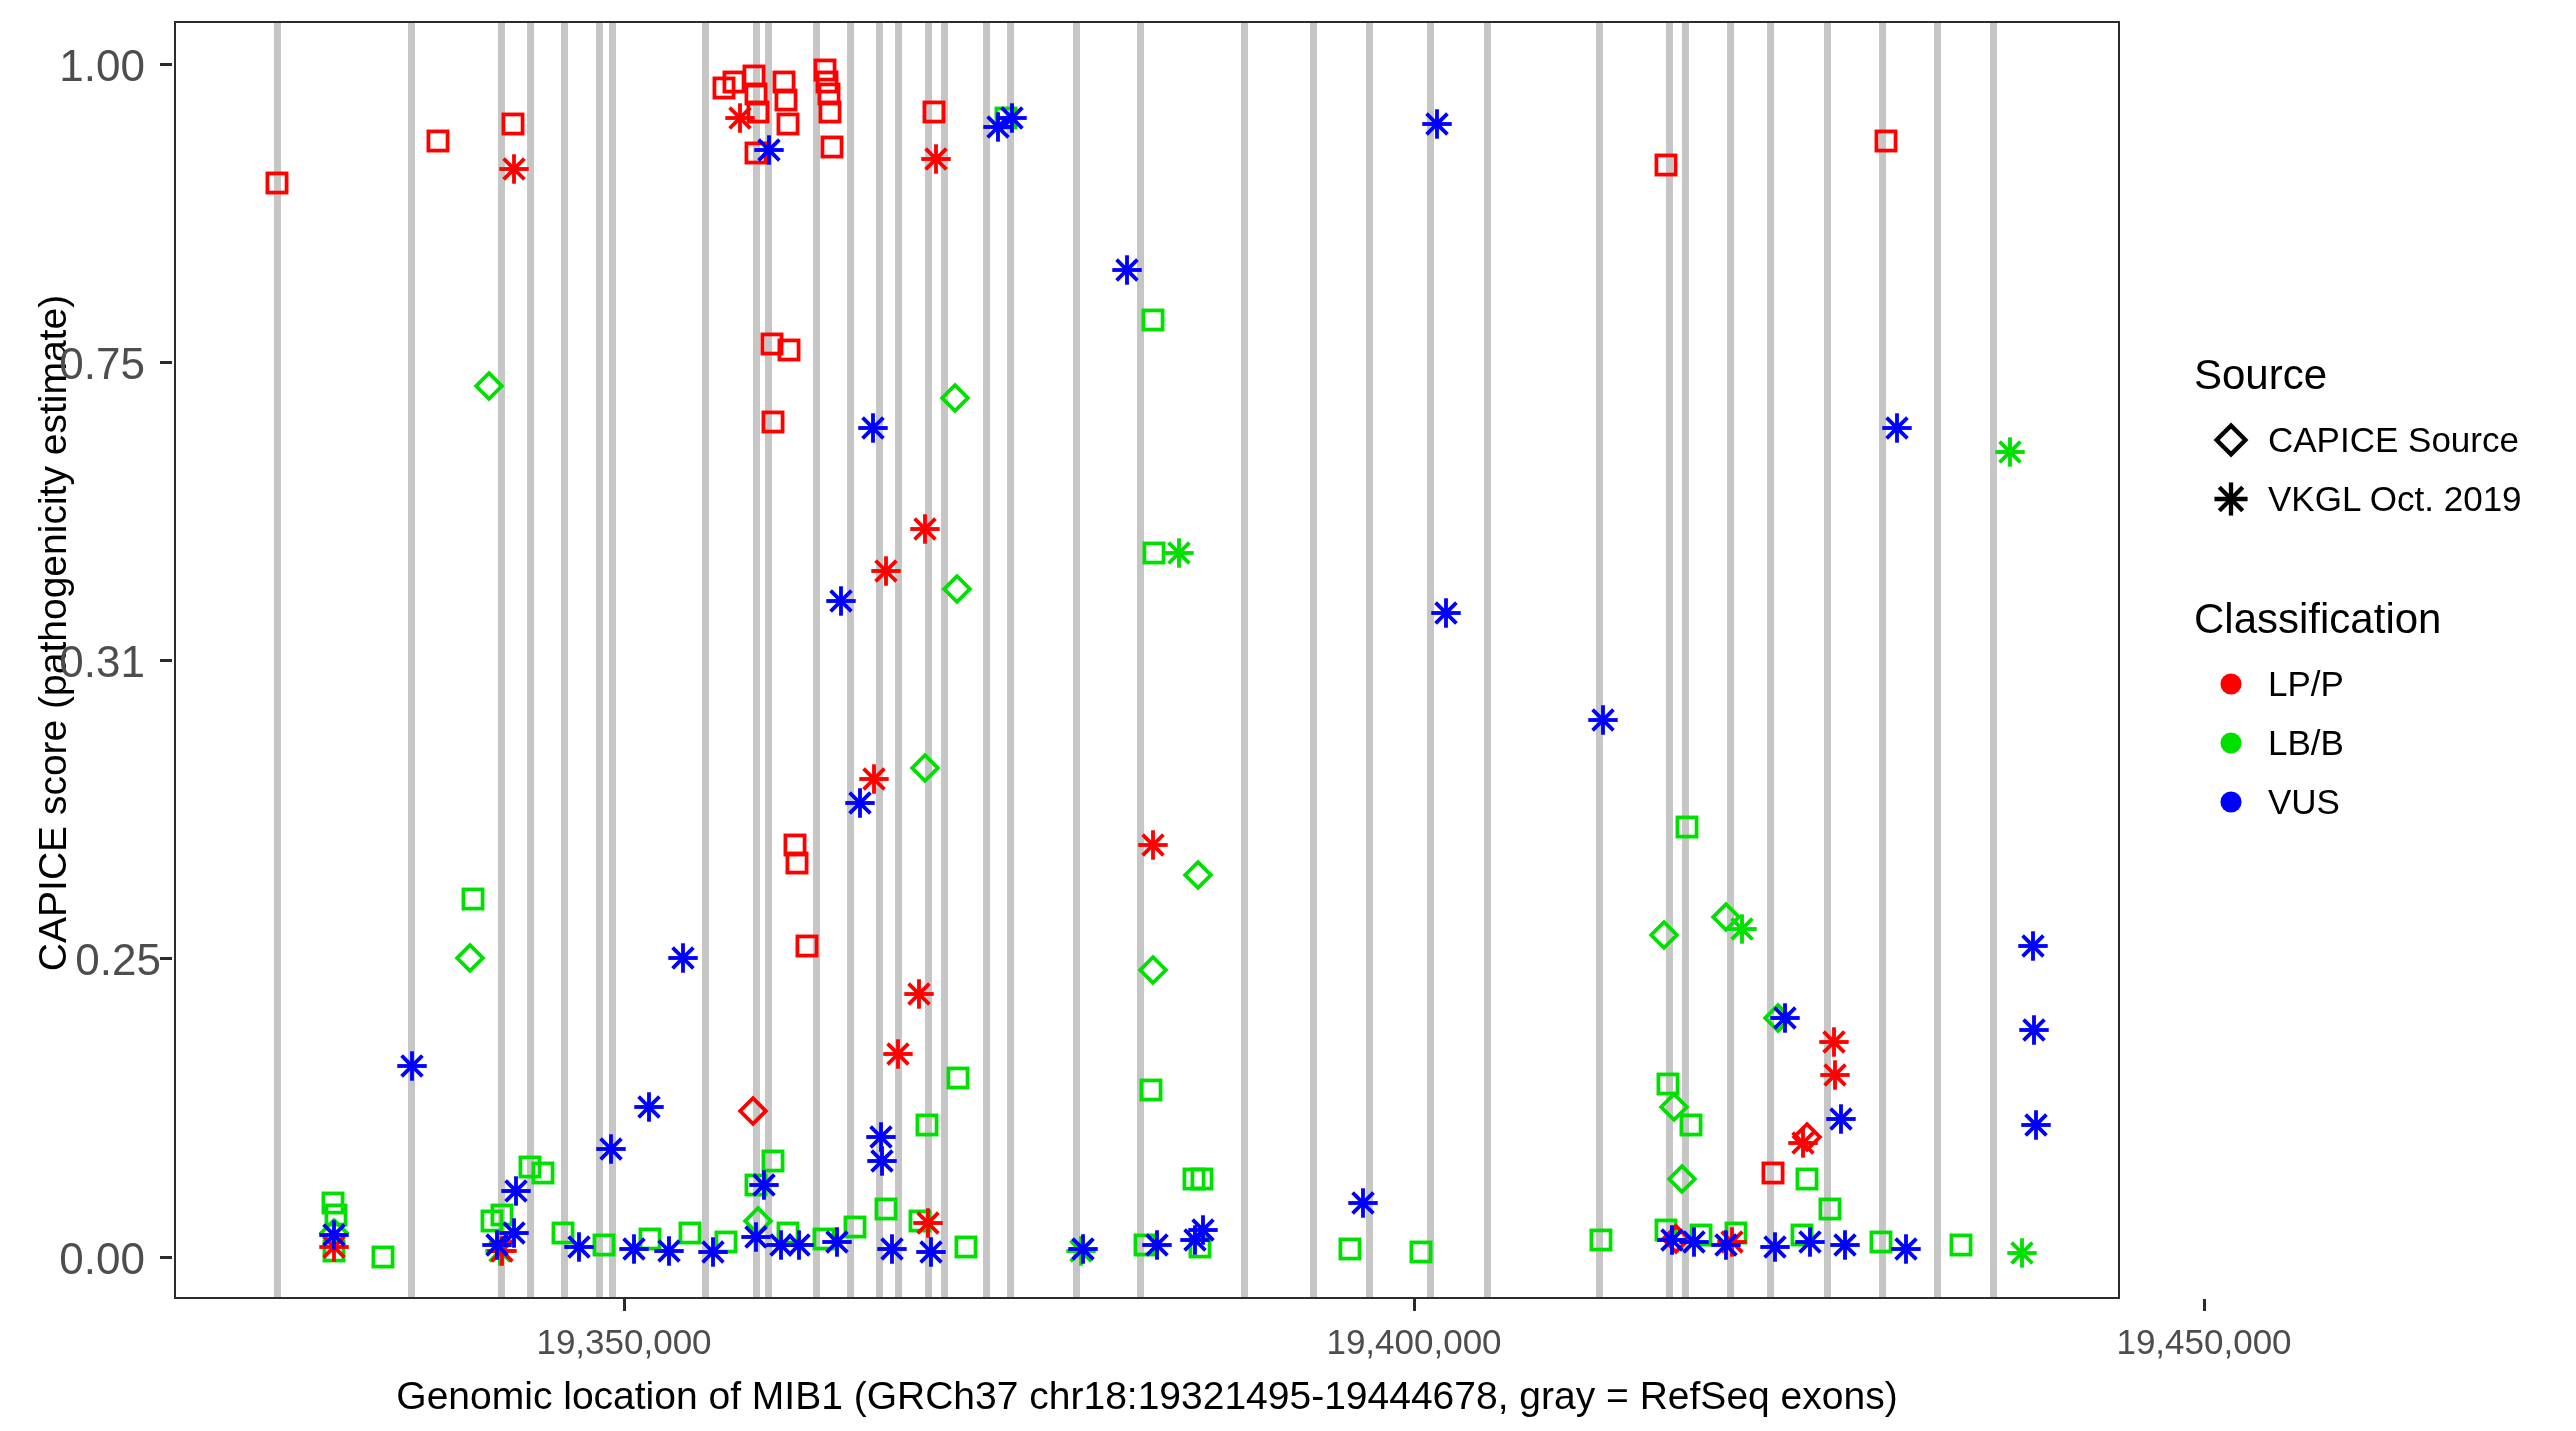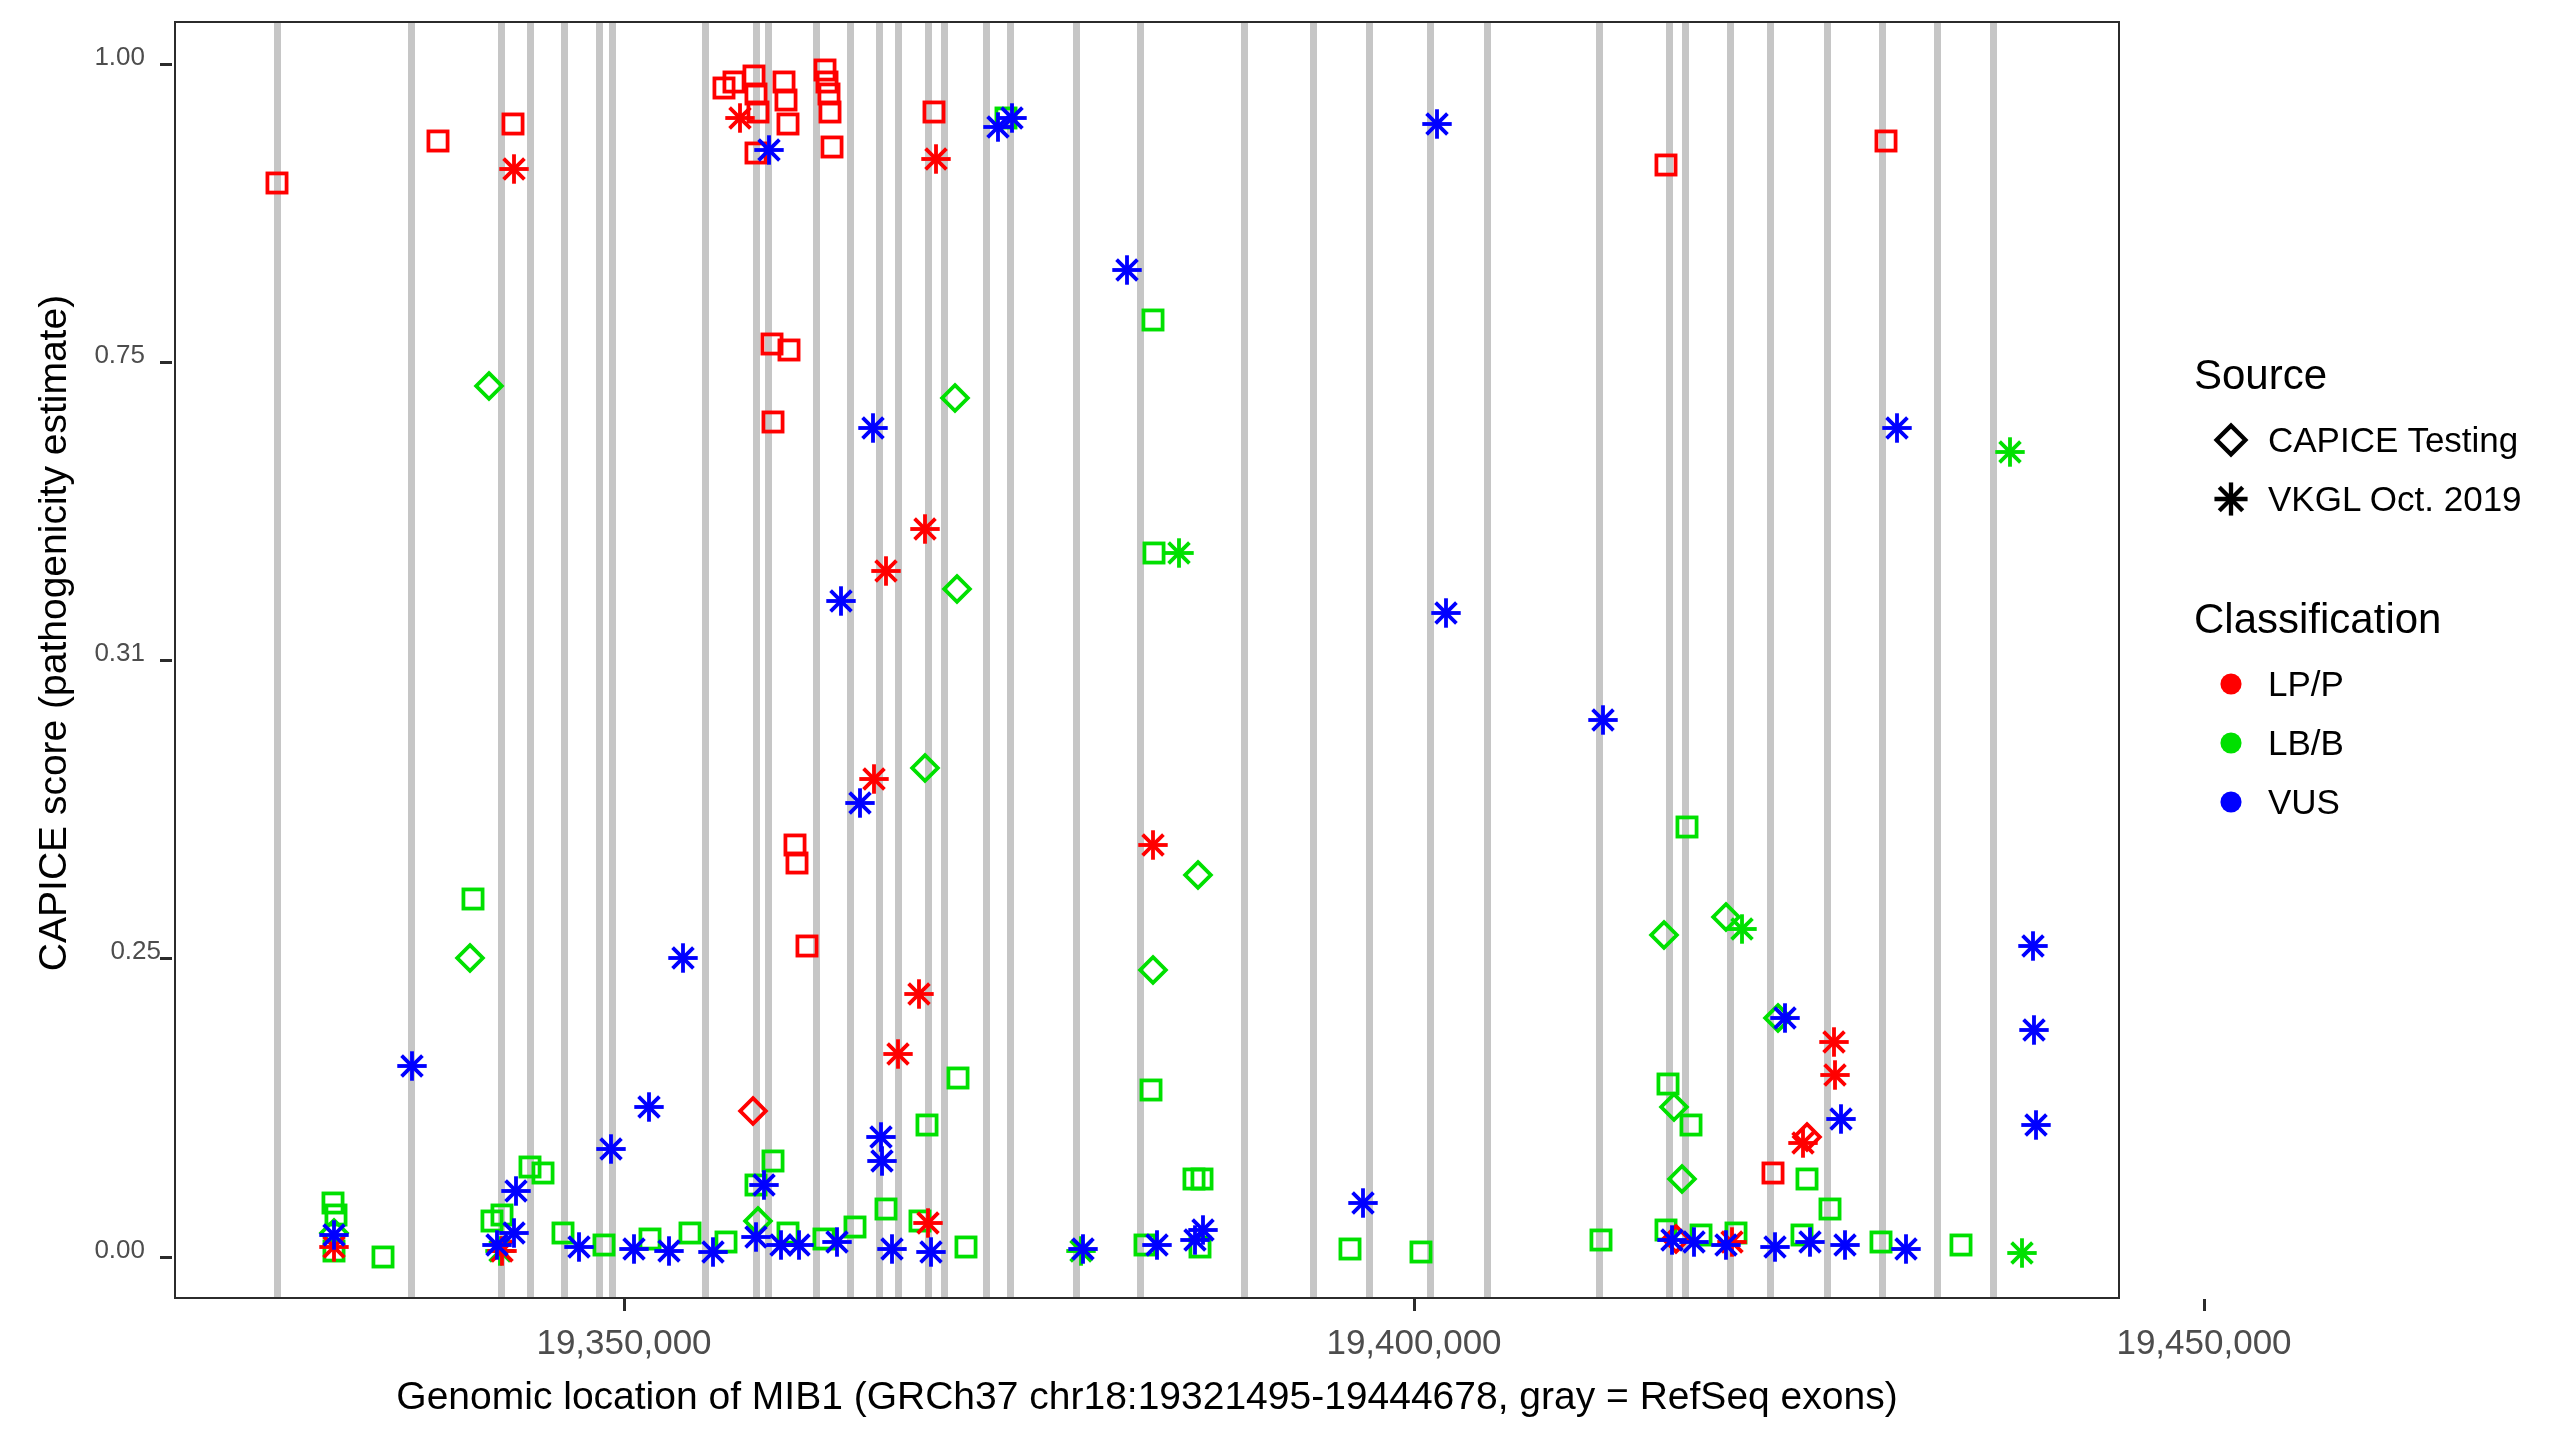--- a/index.html
+++ b/index.html
@@ -12,21 +12,21 @@
     border:2.9px solid #2b2b2b;box-sizing:border-box;background:#fff;
   }
   #plotarea{position:absolute;inset:0;overflow:hidden;}
   .exon{position:absolute;top:0;bottom:0;width:6.7px;background:#c6c6c6;}
 
   .mk{position:absolute;transform:translate(-50%,-50%);pointer-events:none;}
 
   
   .ytick-label{
     position:absolute;right:2366px;
-    font-size:26px;color:#4d4d4d;text-align:right;white-space:nowrap;
+    font-size:44px;color:#4d4d4d;text-align:right;white-space:nowrap;
   }
   .ytick-mark{position:absolute;width:12.4px;height:2.9px;background:#2b2b2b;}
   #ylab{
     position:absolute;left:-520px;top:611px;width:1145px;
     transform:rotate(-90deg);transform-origin:center center;
     text-align:center;font-size:39px;color:#000;white-space:nowrap;
   }
 
   
   .xtick-mark{position:absolute;width:2.9px;height:12.4px;background:#2b2b2b;}
@@ -954,21 +954,21 @@
   <div id="legend">
 
     <div class="legend-title">Source</div>
     <div id="legend-source-items">
         <div class="legend-row">
           <span class="legend-key">
             <svg width="36" height="36" viewBox="0 0 38 38">
               <polygon points="19,3.8000000000000003 34.2,19 19,34.2 3.8000000000000003,19" fill="none" stroke="#000000" stroke-width="4.56"></polygon>
             </svg>
           </span>
-          <span class="legend-text">CAPICE Testing</span>
+          <span class="legend-text">CAPICE Source</span>
         </div>
         <div class="legend-row">
           <span class="legend-key">
             <svg width="36" height="36" viewBox="0 0 38 38">
               <g>
                 <line x1="1.5199999999999996" y1="19" x2="36.480000000000004" y2="19" stroke="#000000" stroke-width="4.56"></line>
                 <line x1="6.639773464859148" y1="6.63977346485915" x2="31.360226535140853" y2="31.36022653514085" stroke="#000000" stroke-width="4.56"></line>
                 <line x1="19" y1="1.5199999999999996" x2="19" y2="36.480000000000004" stroke="#000000" stroke-width="4.56"></line>
                 <line x1="31.36022653514085" y1="6.639773464859148" x2="6.63977346485915" y2="31.360226535140853" stroke="#000000" stroke-width="4.56"></line>
               </g>

